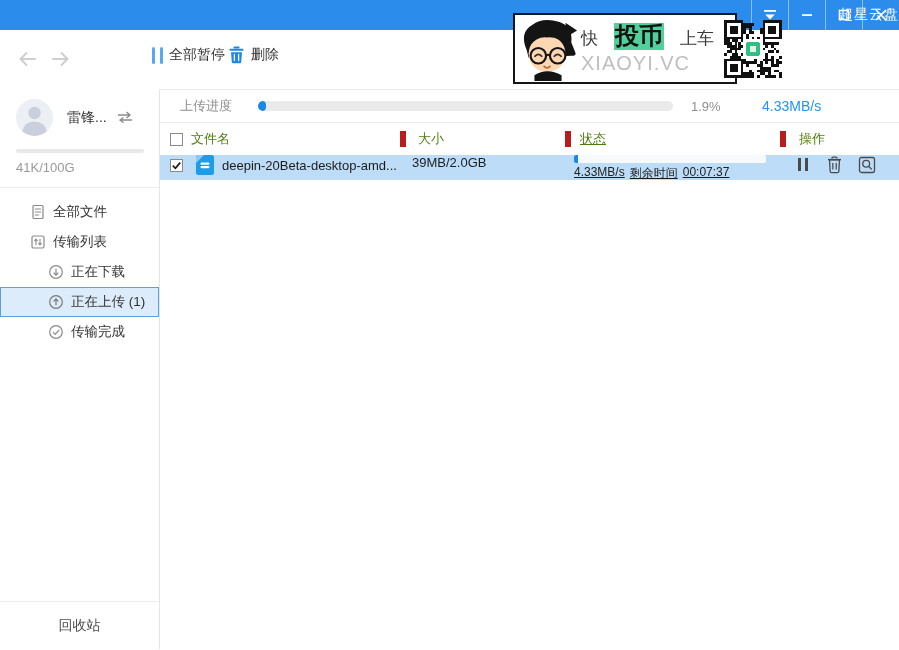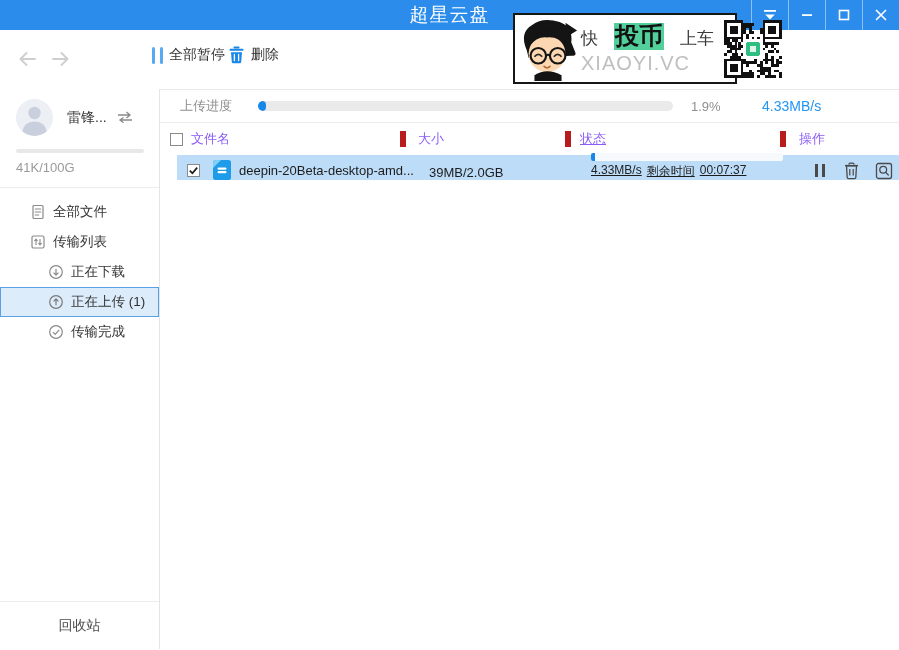--- a/index.html
+++ b/index.html
@@ -1,21 +1,21 @@
 <!DOCTYPE html>
 <html><head>
 <meta charset="utf-8">
 <style>
   * { margin:0; padding:0; box-sizing:border-box; }
   html,body { width:899px; height:650px; }
   body { font-family:"Liberation Sans","DejaVu Sans",sans-serif; background:#fff; position:relative; overflow:hidden; color:#333; }
 
   
   .titlebar { position:relative; height:30px; background:#2b8ceb; display:flex; align-items:center; }
-  .titlebar .title { position:absolute; left:0; right:0; text-align:center; color:#fff; font-size:19px; letter-spacing:1px; }
+  .titlebar .title { position:absolute; left:0; right:0; text-align:right; color:#fff; font-size:14px; letter-spacing:1px; }
   .win-controls { position:absolute; right:0; top:0; height:30px; display:flex; align-items:center; }
   .win-divider { width:1px; height:30px; background:rgba(255,255,255,.45); }
   .win-btn { width:36px; height:30px; display:flex; align-items:center; justify-content:center; cursor:pointer; }
 
   
   .watermark { position:absolute; left:513px; top:13px; width:224px; height:71px; background:#fff; border:2px solid #161616; display:flex; align-items:center; z-index:50; }
   .wm-avatar { width:62px; height:64px; margin-left:2px; flex:0 0 auto; }
   .wm-text { flex:1; padding-left:2px; line-height:1.1; }
   .wm-line1 { font-size:17px; color:#3a3a3a; white-space:nowrap; display:flex; align-items:baseline; }
   .wm-hi { font-size:24px; font-weight:bold; color:#111; background:#52cf9a; padding:0 1px; margin:0 16px; }
@@ -61,22 +61,22 @@
 
   
   .progress-strip { height:33px; border-bottom:1px solid #ececec; display:flex; align-items:center; }
   .pg-label { margin-left:20px; font-size:13px; color:#8f8f8f; }
   .pg-track { margin-left:26px; width:415px; height:10px; border-radius:5px; background:#eaeaea; overflow:hidden; }
   .pg-fill { height:100%; background:#1787e8; border-radius:5px; }
   .pg-percent { margin-left:18px; width:44px; font-size:13px; color:#8f8f8f; }
   .pg-speed { margin-left:27px; font-size:14px; color:#2196f3; }
 
   
-  .thead { height:32px; display:flex; align-items:center; font-size:13px; color:#8b5cf6; }
-  .trow { height:25px; display:flex; align-items:flex-end; background:#bddcf8; font-size:13px; color:#1c1c1c;margin-left:17px; }
+  .thead { height:32px; display:flex; align-items:center; font-size:13px; color:#4d7c0f; }
+  .trow { height:25px; display:flex; align-items:flex-start; background:#bddcf8; font-size:13px; color:#1c1c1c; }
   .col-name { width:240px; flex:0 0 240px; display:flex; align-items:center; }
   .col-size { width:165px; flex:0 0 165px; padding-left:12px; }
   .col-status { width:215px; flex:0 0 215px; padding-left:9px;text-decoration:underline; }
   .col-ops { flex:1; padding-left:13px; }
   .thead .col-size, .thead .col-status, .thead .col-ops { border-left:6px solid #b91c1c; height:16px; line-height:16px; }
   .checkbox { width:13px; height:13px; border:1px solid #8a8a8a; background:#fff; margin-left:10px; flex:0 0 auto; cursor:pointer; display:flex; align-items:center; justify-content:center; }
   .thead .col-name .hlabel { margin-left:8px; }
   .file-icon { width:18px; height:20px; margin-left:13px; flex:0 0 auto; }
   .fname { margin-left:8px; white-space:nowrap; }
   .status-cell { display:flex; flex-direction:column; justify-content:center; }

